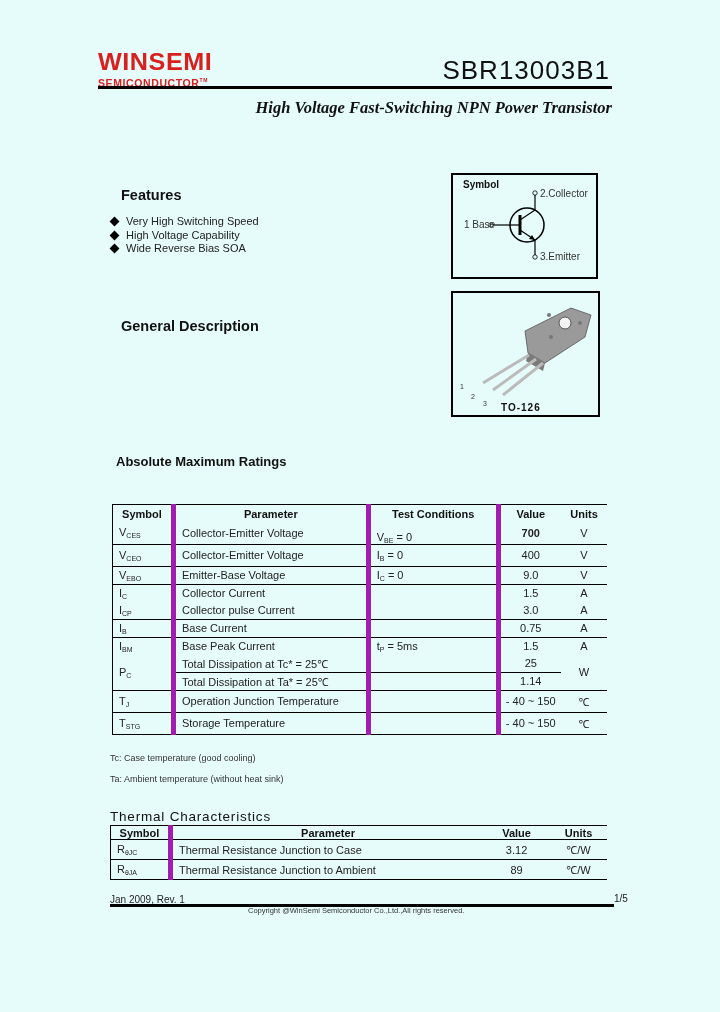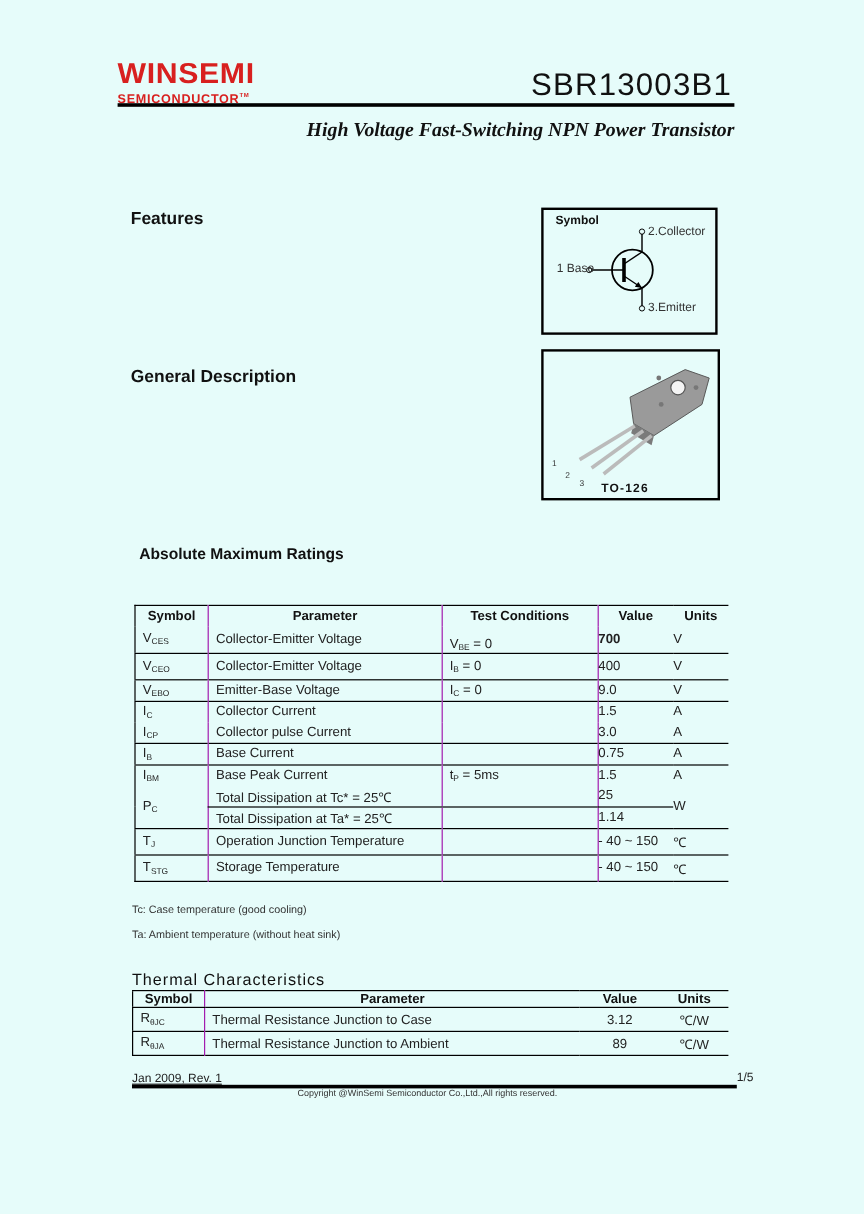--- a/index.html
+++ b/index.html
@@ -10,42 +10,42 @@
   .abs { position:absolute; }
   
   .logo { left:98px; top:50px; width:122px; height:36px; }
   .logo-main { font-family:"Liberation Sans", sans-serif; font-weight:900; font-size:24px; color:#d8201f; letter-spacing:0.5px; line-height:24px; transform:scaleX(1.05); transform-origin:left; }
   .logo-sub { font-weight:bold; font-size:10.5px; color:#d8201f; letter-spacing:0.6px; line-height:12px; }
   .logo-tm { font-size:5px; color:#d8201f; vertical-align:super; }
   .part-no { right:110px; top:55px; font-size:26px; letter-spacing:1px; color:#111; }
   .top-rule { left:98px; top:86px; width:514px; height:3px; background:#000; }
   .subtitle { right:108px; top:98px; font-family:"Liberation Serif", serif; font-style:italic; font-weight:bold; font-size:16.5px; }
   
-  h2.sec { margin:0; font-size:14.5px; font-weight:bold; }
+  h2.sec { margin:12px; font-size:14.5px; font-weight:bold; }
   .features { left:109px; top:175px; }
   .feat-list { margin:1px 0 0 0; padding:0; list-style:none; font-size:11px; line-height:13.5px; color:#222; }
   .feat-list li { display:flex; align-items:center; }
   .diamond { width:7px; height:7px; background:#000; transform:rotate(45deg); margin:0 8px 0 2px; display:inline-block; }
   .gen { left:109px; top:306px; width:300px; }
   .gen p { margin:3px 0 0 0; font-size:11px; line-height:19px; color:#222; }
   
   .symbox { left:451px; top:173px; width:147px; height:106px; border:2px solid #000; box-sizing:border-box; }
   .symbox .title { position:absolute; left:10px; top:4px; font-size:10px; font-weight:bold; }
   .symbox .lbl { position:absolute; font-size:10px; color:#333; }
   .pkgbox { left:451px; top:291px; width:149px; height:126px; border:2px solid #000; box-sizing:border-box; }
   .pkg-name { position:absolute; left:48px; bottom:2px; font-size:10px; font-weight:bold; letter-spacing:1px; }
   .pin-l { position:absolute; font-size:7px; color:#333; }
   
   .amr-title { left:116px; top:454px; font-size:13px; font-weight:bold; }
   table { border-collapse:collapse; position:absolute; font-size:11px; color:#222; }
   .amr { left:112px; top:504px; width:495px; }
   .amr th { font-weight:bold; font-size:11px; height:17px; padding:0; text-align:center; color:#111; }
   .amr td { padding:0 0 0 6px; height:17px; vertical-align:middle; }
-  .amr td.c { text-align:left; padding:0; }
-  .bl { border-left:1px solid #a21caf; }
+  .amr td.c { text-align:center; padding:0; }
+  .bl { border-left:5px solid #a21caf; }
   .bt { border-top:1px solid #000; }
   .bb { border-bottom:1px solid #000; }
   .box { border:1px solid #000; }
   .sub { font-size:7px; vertical-align:-2px; }
   .notes { left:110px; font-size:9px; color:#333; }
   .tc-title { left:110px; top:809px; font-size:13.5px; letter-spacing:0.8px; color:#111; }
   .therm { left:110px; top:825px; width:497px; }
   .therm th { font-weight:bold; font-size:11px; height:13px; padding:0; text-align:center; color:#111; border-bottom:1px solid #000; }
   .therm td { height:19px; padding:0 0 0 6px; font-size:11px; }
   .therm td.c { text-align:center; padding:0; }
@@ -60,20 +60,34 @@
 <div class="abs logo">
   <div class="logo-main">WINSEMI</div>
   <div class="logo-sub"><span>SEMICONDUCTOR</span><span class="logo-tm">TM</span></div>
 </div>
 <div class="abs part-no">SBR13003B1</div>
 <div class="abs top-rule"></div>
 <div class="abs subtitle">High Voltage Fast-Switching NPN Power Transistor</div>
 
 <div class="abs features">
   <h2 class="sec">Features</h2>
+  <ul class="feat-list">
+    <li>
+        <span class="diamond"></span>
+        <span>Very High Switching Speed</span>
+      </li>
+    <li>
+        <span class="diamond"></span>
+        <span>High Voltage Capability</span>
+      </li>
+    <li>
+        <span class="diamond"></span>
+        <span>Wide Reverse Bias SOA</span>
+      </li>
+  </ul>
 </div>
 
 <div class="abs symbox">
   <div class="title">Symbol</div>
   <svg style="position:absolute;left:0;top:0" width="147" height="106" viewBox="0 0 147 106">
     <circle cx="74" cy="50" r="17" fill="none" stroke="#000" stroke-width="1.5"></circle>
     <line x1="67" y1="40" x2="67" y2="60" stroke="#000" stroke-width="3"></line>
     <line x1="40" y1="50" x2="67" y2="50" stroke="#000" stroke-width="1.2"></line>
     <circle cx="38" cy="50" r="2.2" fill="none" stroke="#000" stroke-width="0.8"></circle>
     <line x1="67" y1="45" x2="82" y2="35" stroke="#000" stroke-width="1.2"></line>

